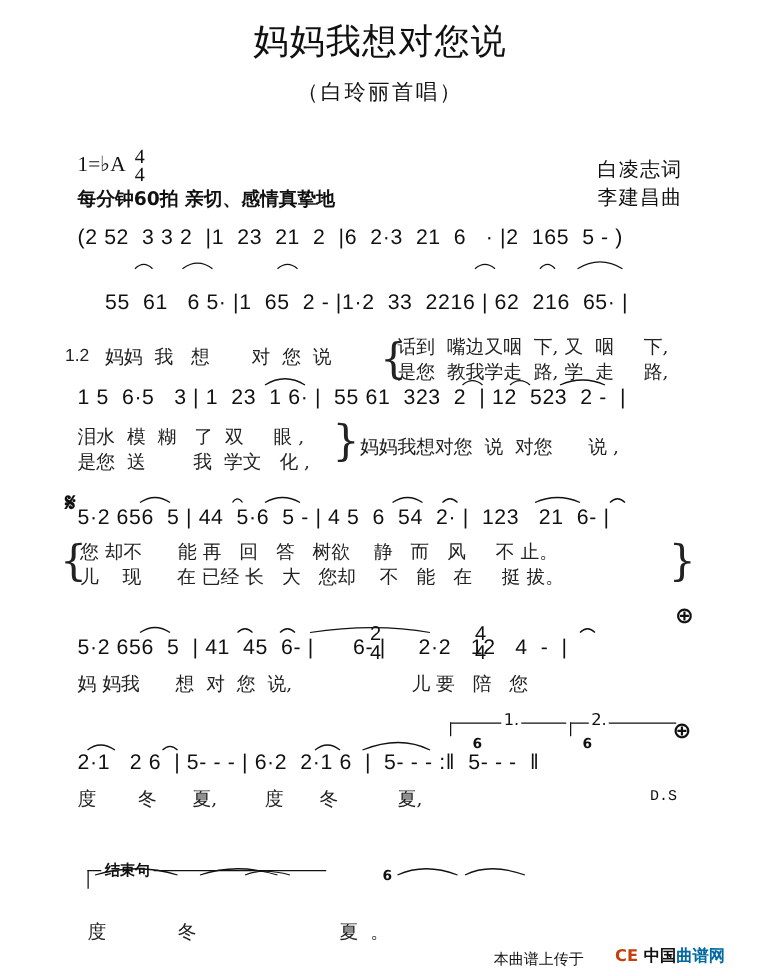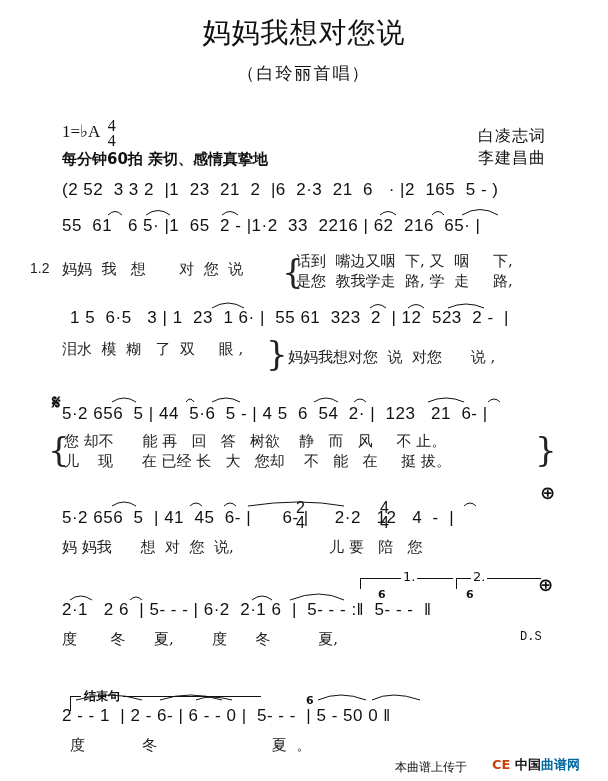--- a/index.html
+++ b/index.html
@@ -42,32 +42,33 @@
   </span>
 </div>
 <div class="abs credit" style="top:126px;">白凌志词</div>
 <div class="abs credit" style="top:148px;">李建昌曲</div>
 <div class="abs tempo">每分钟60拍 亲切、感情真挚地</div>
 
 <div class="row" style="top:176px;">
   <div class="notes" style="top:4px;">(2 52  3 3 2  |1  23  21  2  |6  2·3  21  6   · |2  165  5 - )</div>
 </div>
 
-<div class="row" style="top:216px;">
+<div class="row" style="top:232px;margin-left:22px;">
   <div class="notes" style="top:0px;">55  61   6 5· |1  65  2 - |1·2  33  2216 | 62  216  65· |</div>
   <div class="lyr" style="left:30px;top:44px;font-family:'Liberation Sans',sans-serif;font-size:14px;">1.2</div>
   <div class="lyr" style="left:62px;top:44px;">妈妈  我   想       对  您  说</div>
   <div class="brace" style="left:282px;top:38px;">{</div>
   <div class="lyr" style="left:296px;top:36px;">话到  嘴边又咽  下, 又  咽     下,</div>
   <div class="lyr" style="left:296px;top:56px;">是您  教我学走  路, 学  走     路,</div>
 </div>
 
 <div class="row" style="top:308px;">
-  <div class="notes" style="top:0px;margin-left:8px;">1 5  6·5   3 | 1  23  1 6· |  55 61  323  2  | 12  523  2 -  |</div>
+  <div class="notes" style="top:0px;">1 5  6·5   3 | 1  23  1 6· |  55 61  323  2  | 12  523  2 -  |</div>
   <div class="lyr" style="left:62px;top:32px;">泪水  模  糊   了  双     眼 ,</div>
+  <div class="lyr" style="left:62px;top:52px;">是您  送        我  学文   化 ,</div>
   <div class="brace" style="left:266px;top:28px;">}</div>
   <div class="lyr" style="left:288px;top:40px;">妈妈我想对您  说  对您      说 ,</div>
 </div>
 
 <div class="row" style="top:398px;">
   <div class="segno" style="left:52px;top:-8px;">𝄋</div>
   <div class="notes" style="top:6px;">5·2 656  5 | 44  5·6  5 - | 4 5  6  54  2· |  123   21  6- |</div>
   <div class="brace" style="left:48px;top:34px;">{</div>
   <div class="lyr" style="left:64px;top:34px;">您 却不      能 再   回   答   树欲    静   而   风     不 止。</div>
   <div class="lyr" style="left:64px;top:54px;">儿    现      在 已经 长   大   您却    不   能   在     挺 拔。</div>
@@ -101,21 +102,20 @@
   <div class="notes" style="top:22px;">2·1   2 6  | 5- - - | 6·2  2·1 6  |  5- - - :‖  5- - -  ‖</div>
   <div class="lyr" style="left:62px;top:52px;">度       冬      夏,        度      冬          夏,</div>
   <div class="ds" style="left:520px;top:52px;">D.S</div>
 </div>
 
 <div class="row" style="top:666px;">
   <div class="endline" style="left:70px;top:14px;width:190px;">
       <span>结束句</span>
     </div>
   <div class="abs" style="left:306px;top:28px;font-size:11px;font-weight:bold;">6</div>
-  <div class="notes" style="top:40px;">2 - - 1  | 2 - 6- | 6 - - 0 |  5- - -  | 5 - 50 0 ‖</div>
   <div class="lyr" style="left:70px;top:70px;text-align:center;">度            冬                        夏  。</div>
 </div>
 
 <svg class="arcs" viewBox="0 0 608 781">
   <g fill="none" stroke="#111" stroke-width="1">
     <path d="M108 215 Q115 208 122 215"></path>
     <path d="M146 215 Q158 206 170 215"></path>
     <path d="M222 215 Q230 208 238 215"></path>
     <path d="M380 215 Q388 208 396 215"></path>
     <path d="M432 215 Q438 208 444 215"></path>

